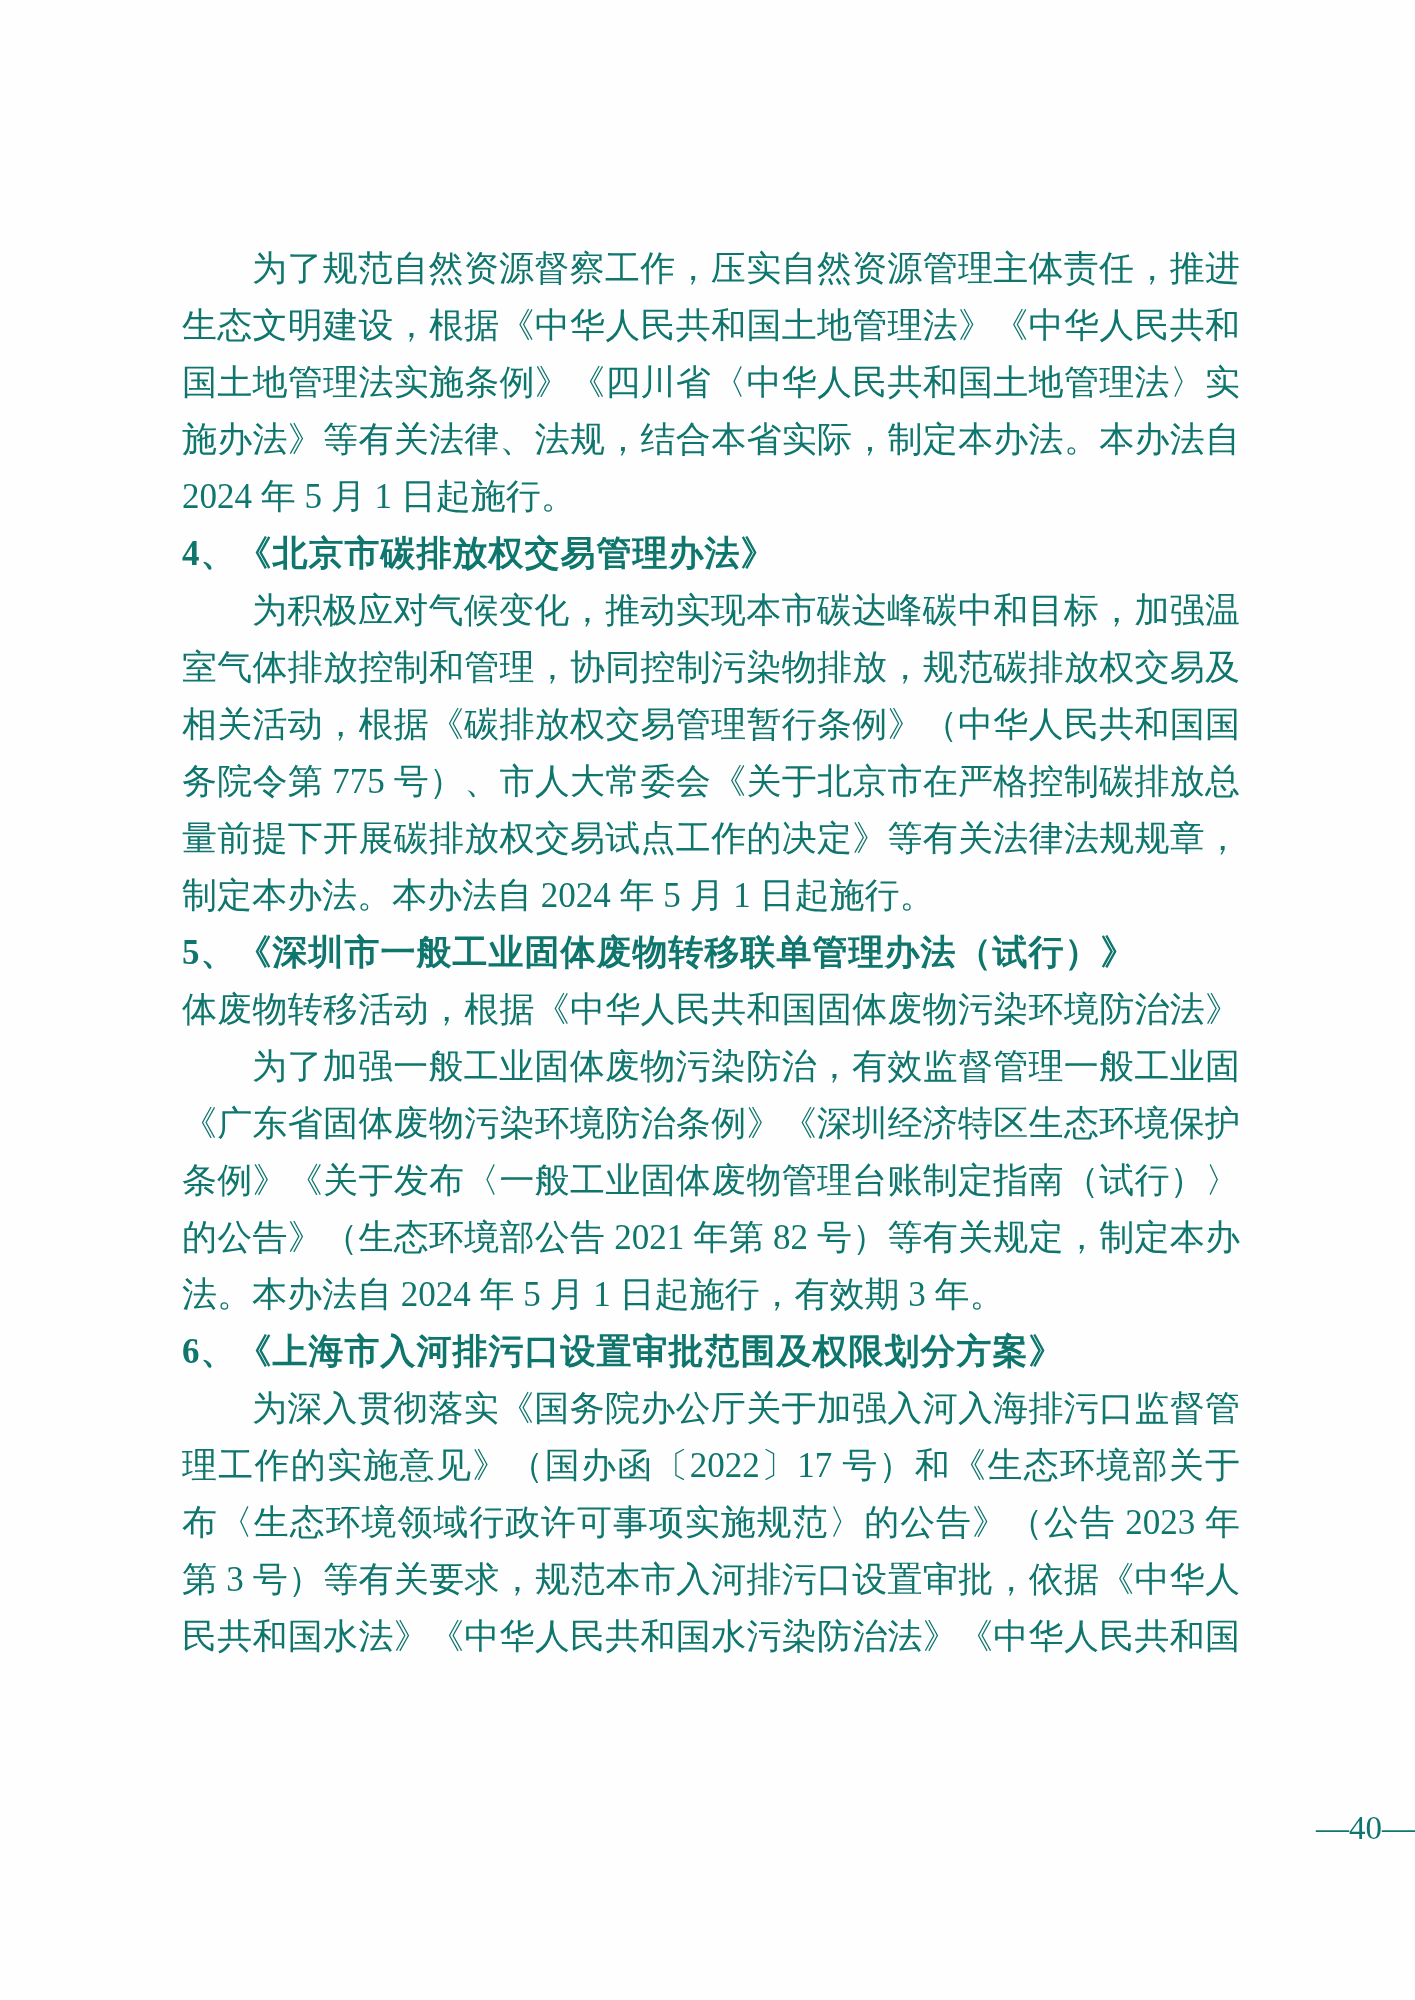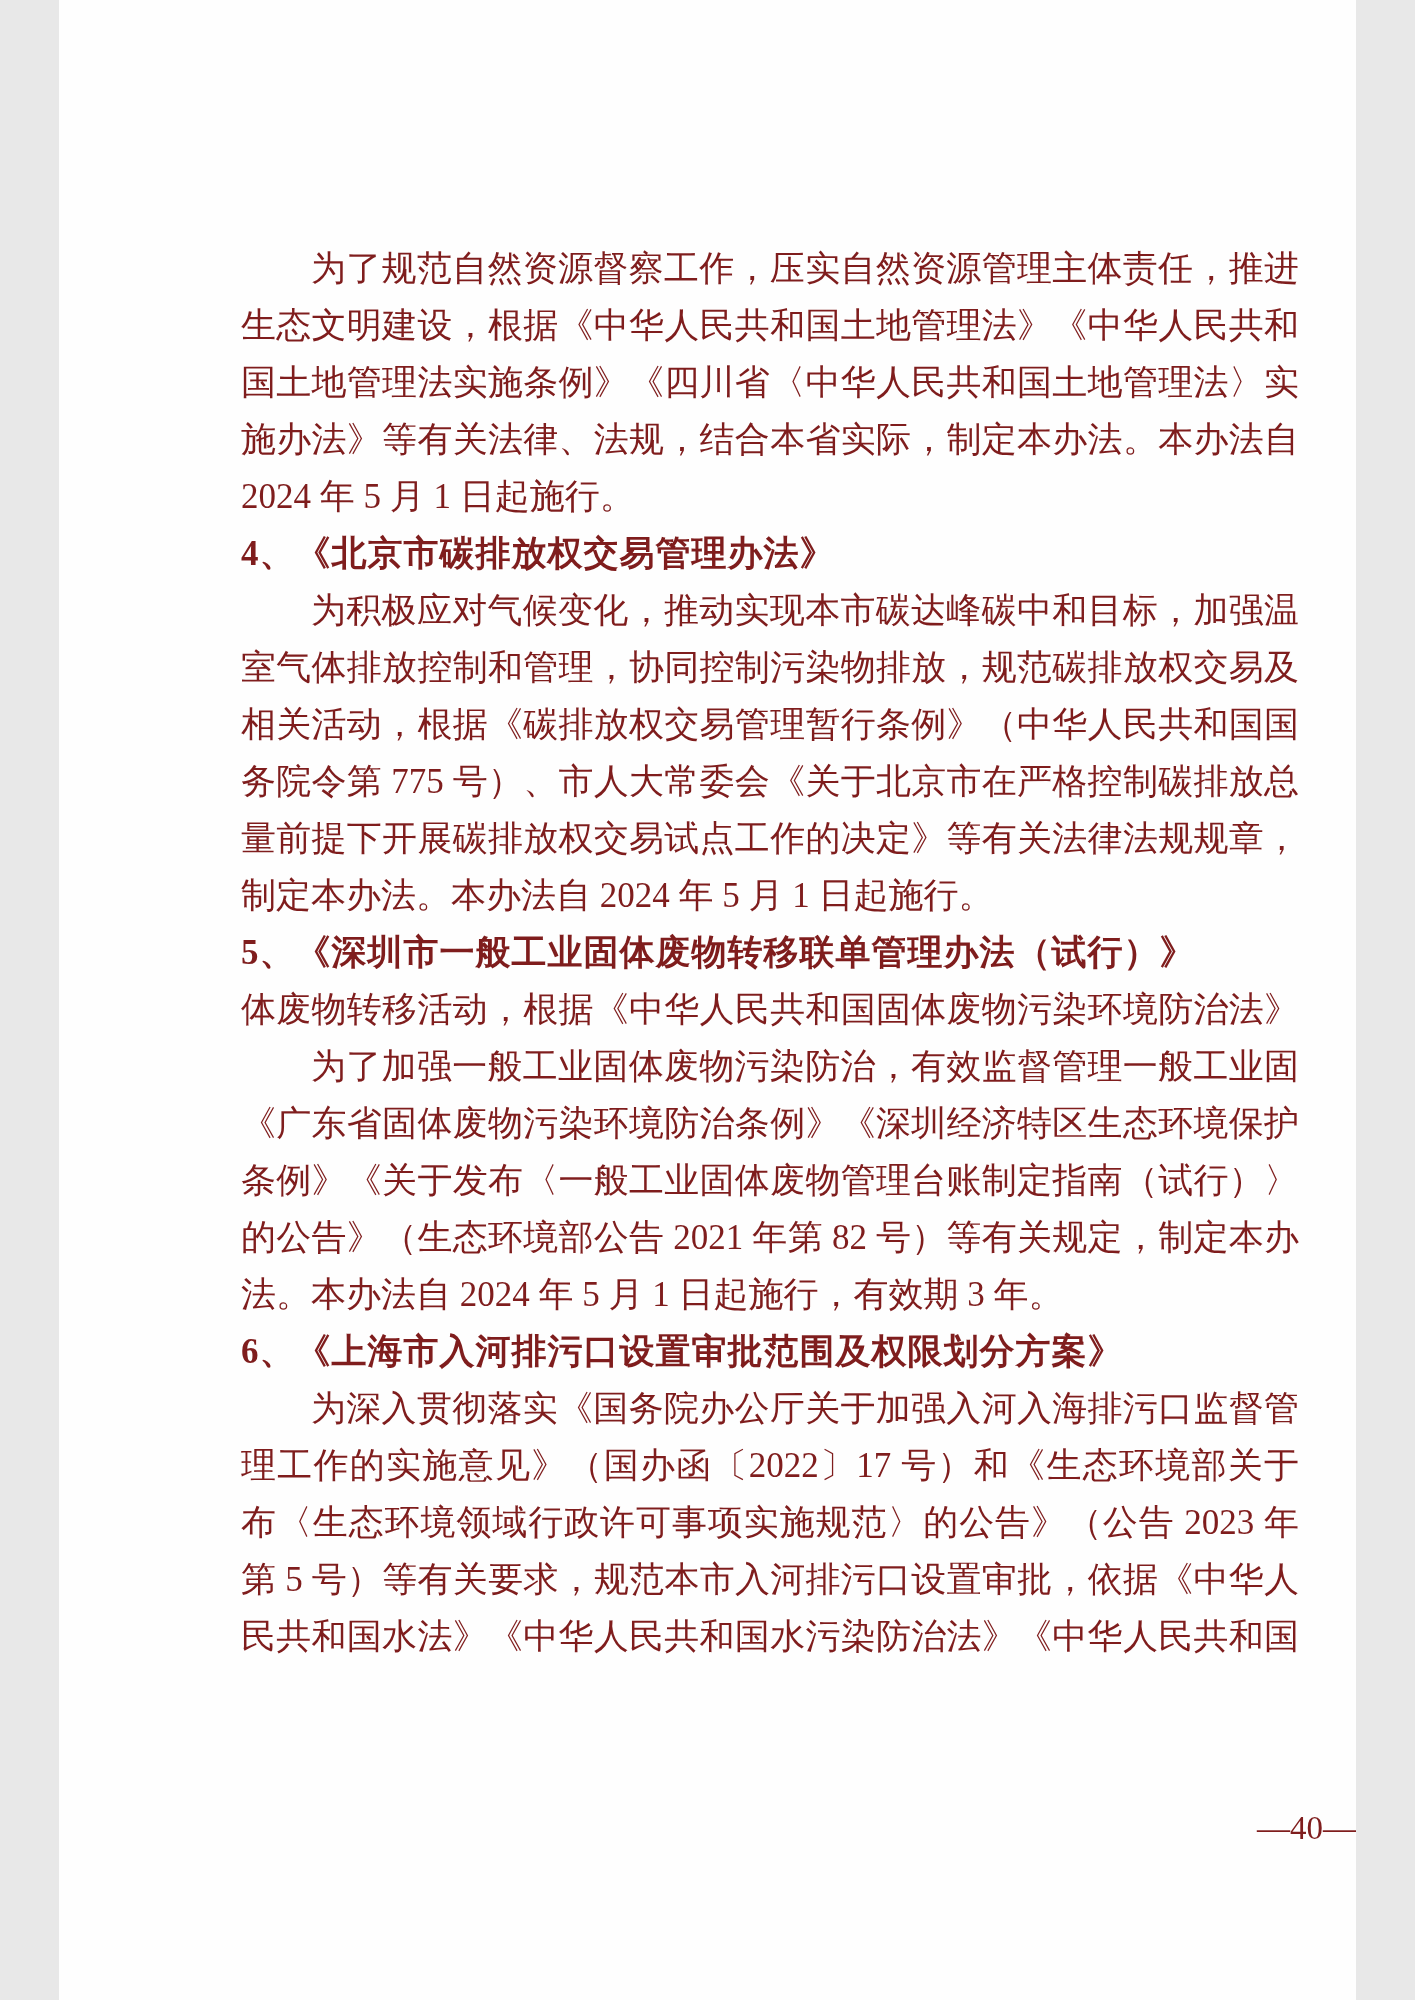--- a/index.html
+++ b/index.html
@@ -2,25 +2,25 @@
 <html><head>
 <meta charset="utf-8">
 <style>
   html, body {
     margin: 0;
     padding: 0;
     background: #e8e8e8;
   }
   .page {
     position: relative;
-    width: 1297px;
+    width: 1415px;
     height: 2000px;
     margin: 0 auto;
     background: #fefefe;
-    color: #7f1d1d;
+    color: #0f766e;
     font-family: "Liberation Serif", "DejaVu Serif", serif;
     overflow: hidden;
   }
   .textblock {
     position: absolute;
     left: 182px;
     top: 240px;
     width: 1058px;
   }
   .line {
@@ -89,18 +89,18 @@
         <div class="line">的公告》（生态环境部公告 2021 年第 82 号）等有关规定，制定本办</div>
         <div class="line no-stretch">法。本办法自 2024 年 5 月 1 日起施行，有效期 3 年。</div>
       </div>
       <div>
         <div class="line heading">6、《上海市入河排污口设置审批范围及权限划分方案》</div>
       </div>
       <div>
         <div class="line indent">为深入贯彻落实《国务院办公厅关于加强入河入海排污口监督管</div>
         <div class="line">理工作的实施意见》（国办函〔2022〕17 号）和《生态环境部关于发</div>
         <div class="line">布〈生态环境领域行政许可事项实施规范〉的公告》（公告 2023 年</div>
-        <div class="line">第 5 号）等有关要求，规范本市入河排污口设置审批，依据《中华人</div>
+        <div class="line">第 3 号）等有关要求，规范本市入河排污口设置审批，依据《中华人</div>
         <div class="line">民共和国水法》《中华人民共和国水污染防治法》《中华人民共和国</div>
       </div>
     </div>
   <div class="pagenum">—40—</div>
 </div>
 
 </body></html>

